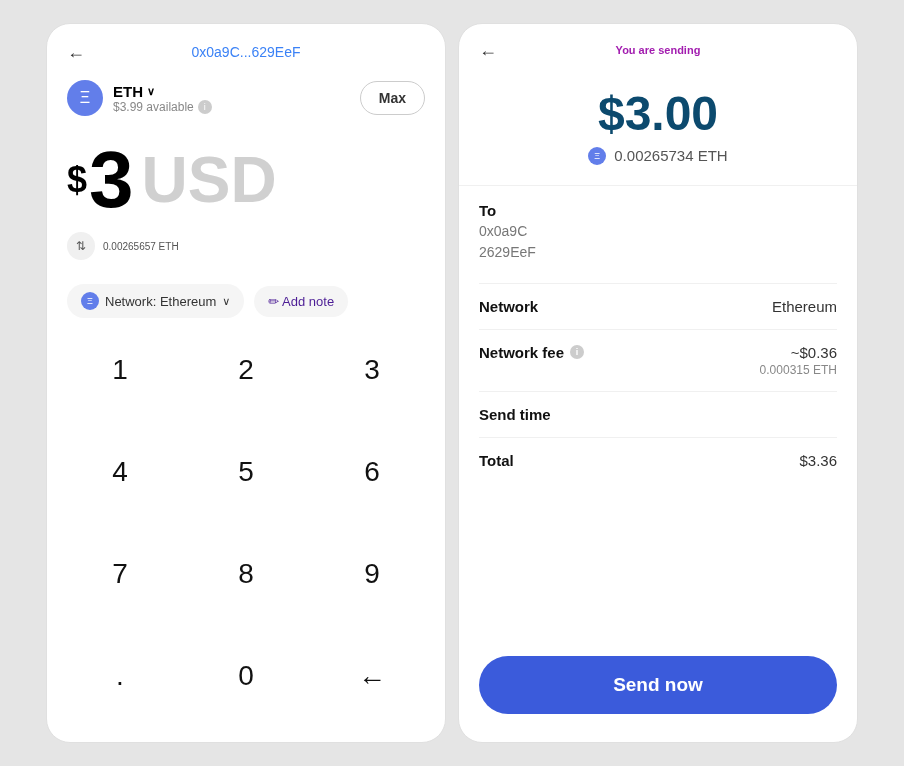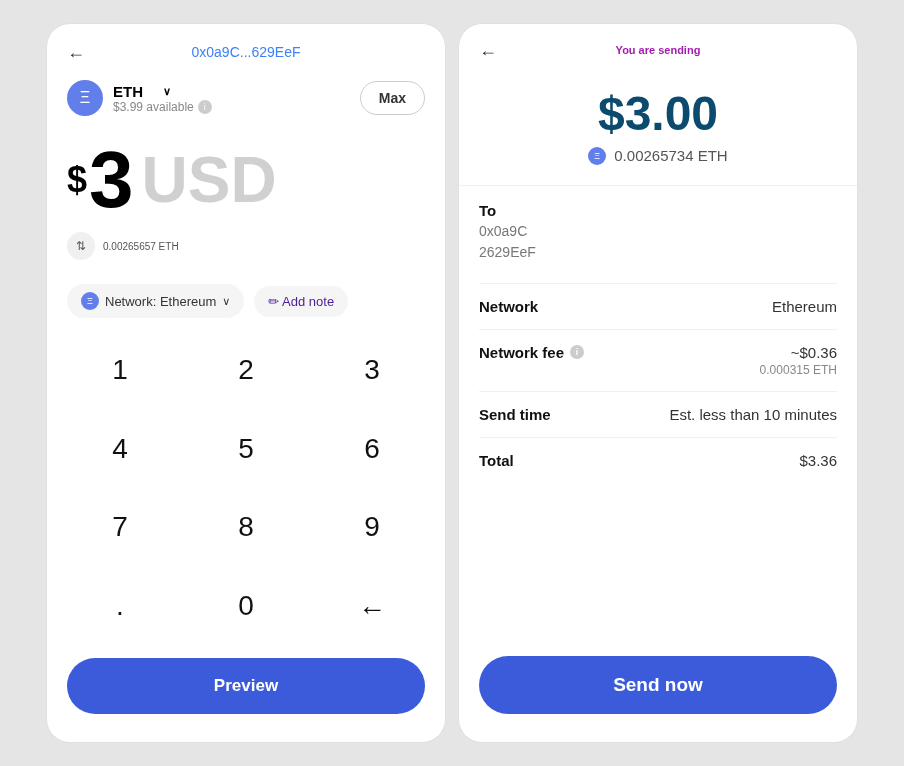--- a/index.html
+++ b/index.html
@@ -75,21 +75,21 @@
     }
     .token-details {
       display: flex;
       flex-direction: column;
     }
     .token-name {
       font-size: 15px;
       font-weight: 600;
       display: flex;
       align-items: center;
-      gap: 20px;
+      gap: 4px;
     }
     .token-available {
       font-size: 12px;
       color: #888;
       display: flex;
       align-items: center;
       gap: 4px;
     }
     .info-icon {
       width: 14px;
@@ -391,21 +391,20 @@
         <div class="numpad-key">5</div>
         <div class="numpad-key">6</div>
         <div class="numpad-key">7</div>
         <div class="numpad-key">8</div>
         <div class="numpad-key">9</div>
         <div class="numpad-key">.</div>
         <div class="numpad-key">0</div>
         <div class="numpad-key">←</div>
       </div>
 
-    <button class="preview-btn">Preview</button>
   </div>
 
   <div class="screen">
 
     <div class="screen2-header">
       <span class="back-arrow">←</span>
       <span class="screen2-title">You are sending</span>
     </div>
 
     <div class="sending-amount-section">
@@ -435,21 +434,20 @@
           <span class="info-icon">i</span>
         </span>
         <div>
           <div class="detail-row-value">~$0.36</div>
           <div class="detail-sub-value">0.000315 ETH</div>
         </div>
       </div>
 
       <div class="detail-row">
         <span class="detail-row-label">Send time</span>
-        <span class="detail-row-value">Est. less than 10 minutes</span>
       </div>
 
       <div class="detail-row">
         <span class="detail-row-label">Total</span>
         <span class="detail-row-value">$3.36</span>
       </div>
 
     </div>
 
     <button class="send-now-btn">Send now</button>

